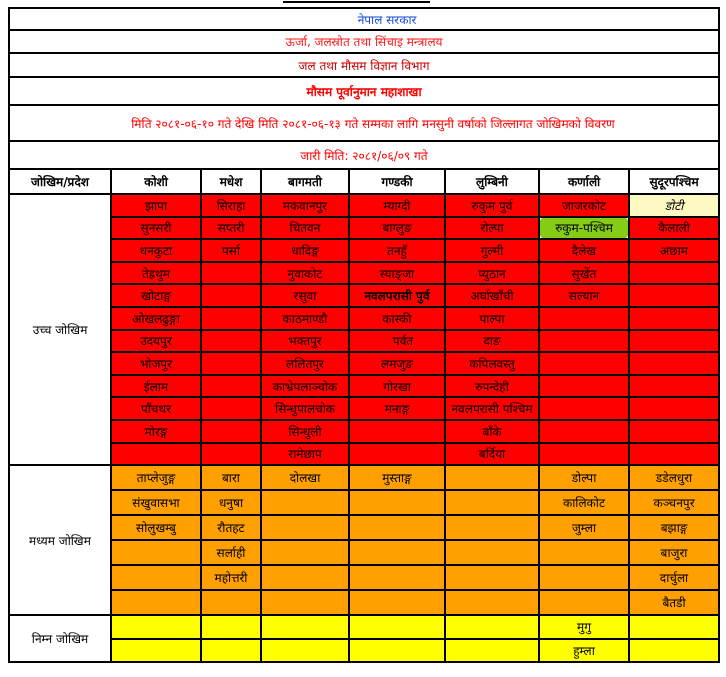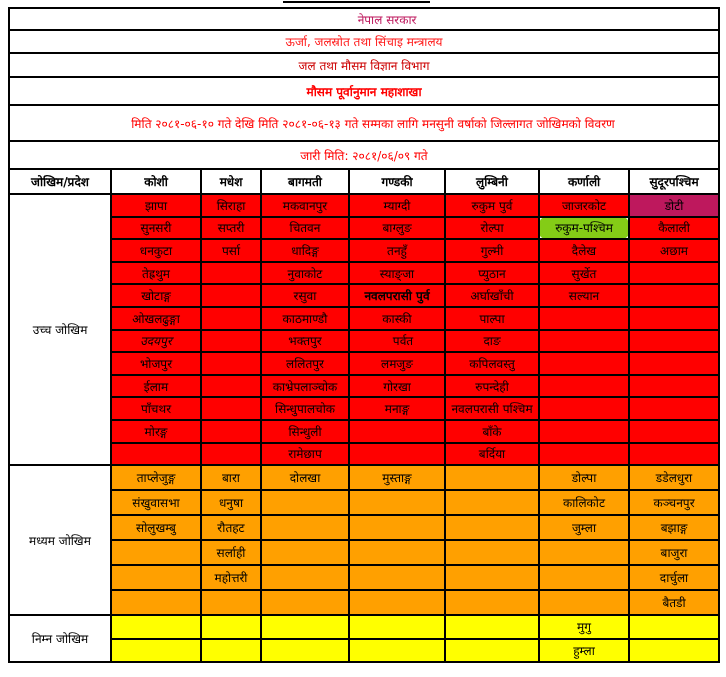--- a/index.html
+++ b/index.html
@@ -33,21 +33,21 @@
         <col style="width: 90px;">
         <col style="width: 60px;">
         <col style="width: 88px;">
         <col style="width: 96px;">
         <col style="width: 94px;">
         <col style="width: 90px;">
         <col style="width: 90px;">
       </colgroup>
     <tbody>
         <tr>
-          <td class="hdr hdr0" colspan="8" style="color: #be185d; padding-left: 48px;">नेपाल सरकार</td>
+          <td class="hdr hdr0" colspan="8" style="color: #1d4ed8; padding-left: 48px;">नेपाल सरकार</td>
         </tr>
         <tr>
           <td class="hdr hdr1" colspan="8" style="color: rgb(255, 26, 26);">ऊर्जा, जलस्रोत तथा सिंचाइ मन्त्रालय</td>
         </tr>
         <tr>
           <td class="hdr hdr2" colspan="8" style="color: rgb(204, 0, 0);">जल तथा मौसम विज्ञान विभाग</td>
         </tr>
         <tr>
           <td class="hdr hdr3" colspan="8" style="color: rgb(255, 0, 0);">मौसम पूर्वानुमान महाशाखा</td>
         </tr>
@@ -68,21 +68,21 @@
           <td class="colhead">सुदूरपश्चिम</td>
         </tr>
         <tr>
           <td class="risk-label" rowspan="12">उच्च जोखिम</td>
           <td class="cell-high" style="background: rgb(255, 0, 0);">झापा</td>
           <td class="cell-high" style="background: rgb(255, 0, 0);">सिराहा</td>
           <td class="cell-high" style="background: rgb(255, 0, 0);">मकवानपुर</td>
           <td class="cell-high" style="background: rgb(255, 0, 0);">म्याग्दी</td>
           <td class="cell-high" style="background: rgb(255, 0, 0);">रुकुम पुर्व</td>
           <td class="cell-high" style="background: rgb(255, 0, 0);">जाजरकोट</td>
-          <td class="cell-high" style="background: #be185d;">डोटी</td>
+          <td class="cell-high" style="background: #fef9c3; font-style: italic;">डोटी</td>
         </tr>
         <tr>
           <td class="cell-high" style="background: rgb(255, 0, 0);">सुनसरी</td>
           <td class="cell-high" style="background: rgb(255, 0, 0);">सप्तरी</td>
           <td class="cell-high" style="background: rgb(255, 0, 0);">चितवन</td>
           <td class="cell-high" style="background: rgb(255, 0, 0);">बाग्लुङ</td>
           <td class="cell-high" style="background: rgb(255, 0, 0);">रोल्पा</td>
           <td class="cell-high" style="background: #84cc16; border-radius: 7px;">रुकुम-पश्चिम</td>
           <td class="cell-high" style="background: rgb(255, 0, 0);">कैलाली</td>
         </tr>
@@ -116,21 +116,21 @@
         <tr>
           <td class="cell-high" style="background: rgb(255, 0, 0);">ओखलढुङ्गा</td>
           <td class="cell-high" style="background: rgb(255, 0, 0);"></td>
           <td class="cell-high" style="background: rgb(255, 0, 0);">काठमाण्डौ</td>
           <td class="cell-high" style="background: rgb(255, 0, 0);">कास्की</td>
           <td class="cell-high" style="background: rgb(255, 0, 0);">पाल्पा</td>
           <td class="cell-high" style="background: rgb(255, 0, 0);"></td>
           <td class="cell-high" style="background: rgb(255, 0, 0);"></td>
         </tr>
         <tr>
-          <td class="cell-high" style="background: rgb(255, 0, 0); font-style: italic;">उदयपुर</td>
+          <td class="cell-high" style="background: rgb(255, 0, 0);">उदयपुर</td>
           <td class="cell-high" style="background: rgb(255, 0, 0);"></td>
           <td class="cell-high" style="background: rgb(255, 0, 0);">भक्तपुर</td>
           <td class="cell-high" style="background: rgb(255, 0, 0); padding-left: 14px;">पर्वत</td>
           <td class="cell-high" style="background: rgb(255, 0, 0);">दाङ</td>
           <td class="cell-high" style="background: rgb(255, 0, 0);"></td>
           <td class="cell-high" style="background: rgb(255, 0, 0);"></td>
         </tr>
         <tr>
           <td class="cell-high" style="background: rgb(255, 0, 0);">भोजपुर</td>
           <td class="cell-high" style="background: rgb(255, 0, 0);"></td>

